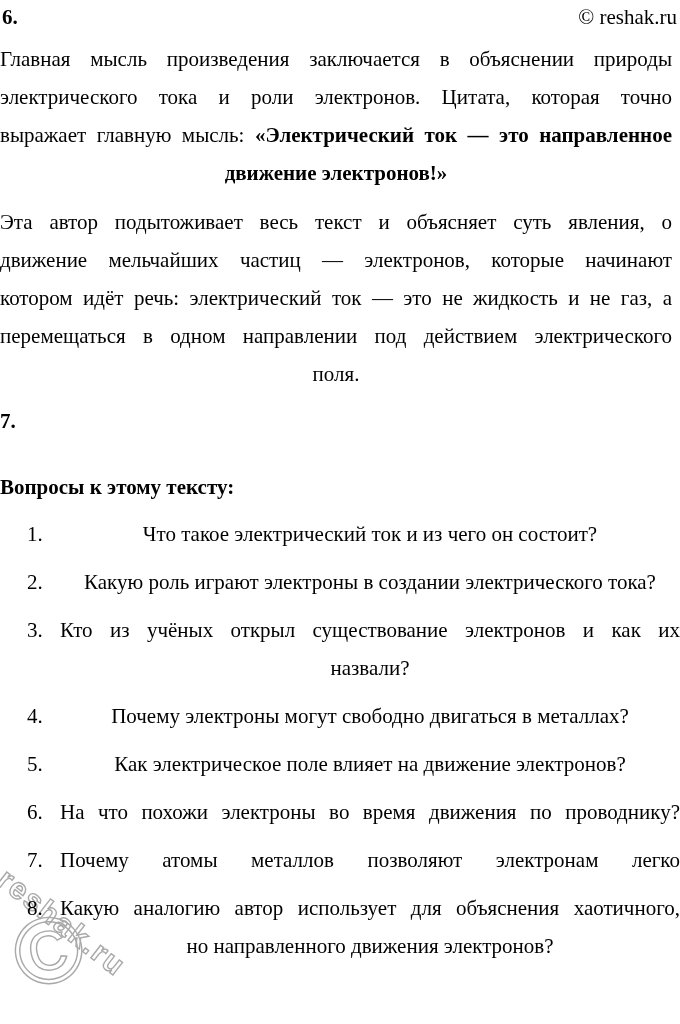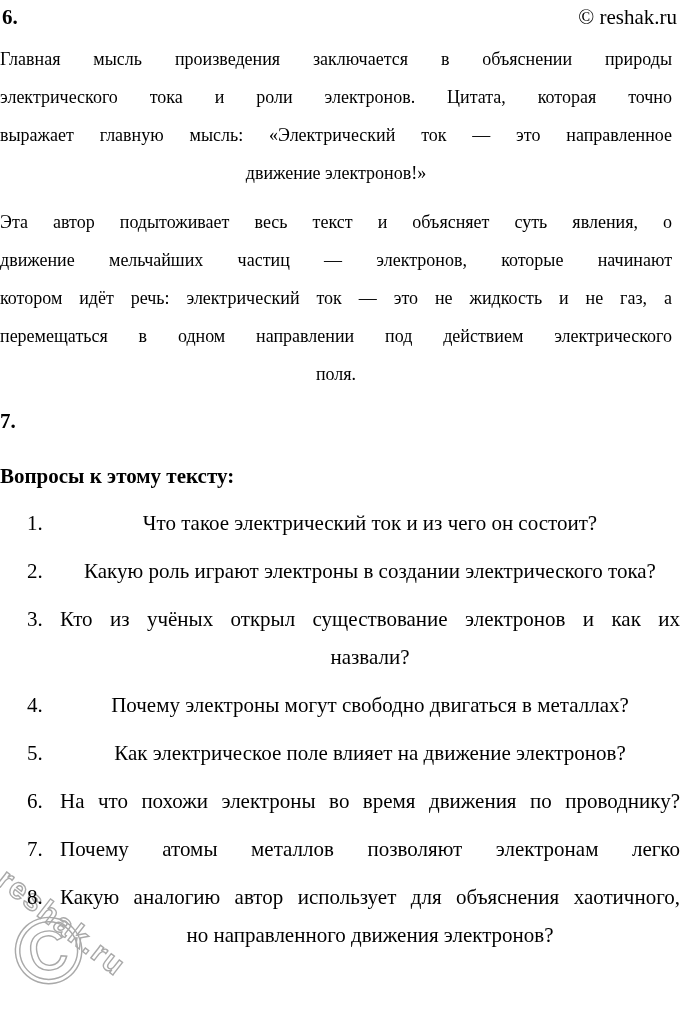--- a/index.html
+++ b/index.html
@@ -16,33 +16,33 @@
   .hdr {
     display: flex;
     justify-content: space-between;
     align-items: flex-start;
     font-size: 21px;
     line-height: 26px;
     padding: 0 3px 0 2px;
   }
   .hdr .num { font-weight: bold; }
 
-  .para { font-size: 18px; margin: 10px 8px 0 0; }
+  .para { font-size: 21px; margin: 10px 8px 0 0; }
   .para2 { margin-top: 11px; }
   .jline  { line-height: 38px; text-align: justify; text-align-last: justify; white-space: normal; }
   .lastline { line-height: 38px; text-align: center; }
-  b { font-weight: normal; }
+  b { font-weight: bold; }
 
   .heading {
     font-size: 21px;
     font-weight: bold;
     line-height: 38px;
   }
   .h7 { margin-top: 9px; }
-  .hq { margin-top: 17px; }
+  .hq { margin-top: 28px; }
 
   ol.questions {
     list-style: none;
     margin: 9px 0 0 0;
     padding: 0;
     font-size: 21px;
   }
   ol.questions li {
     position: relative;
     padding-left: 60px;

